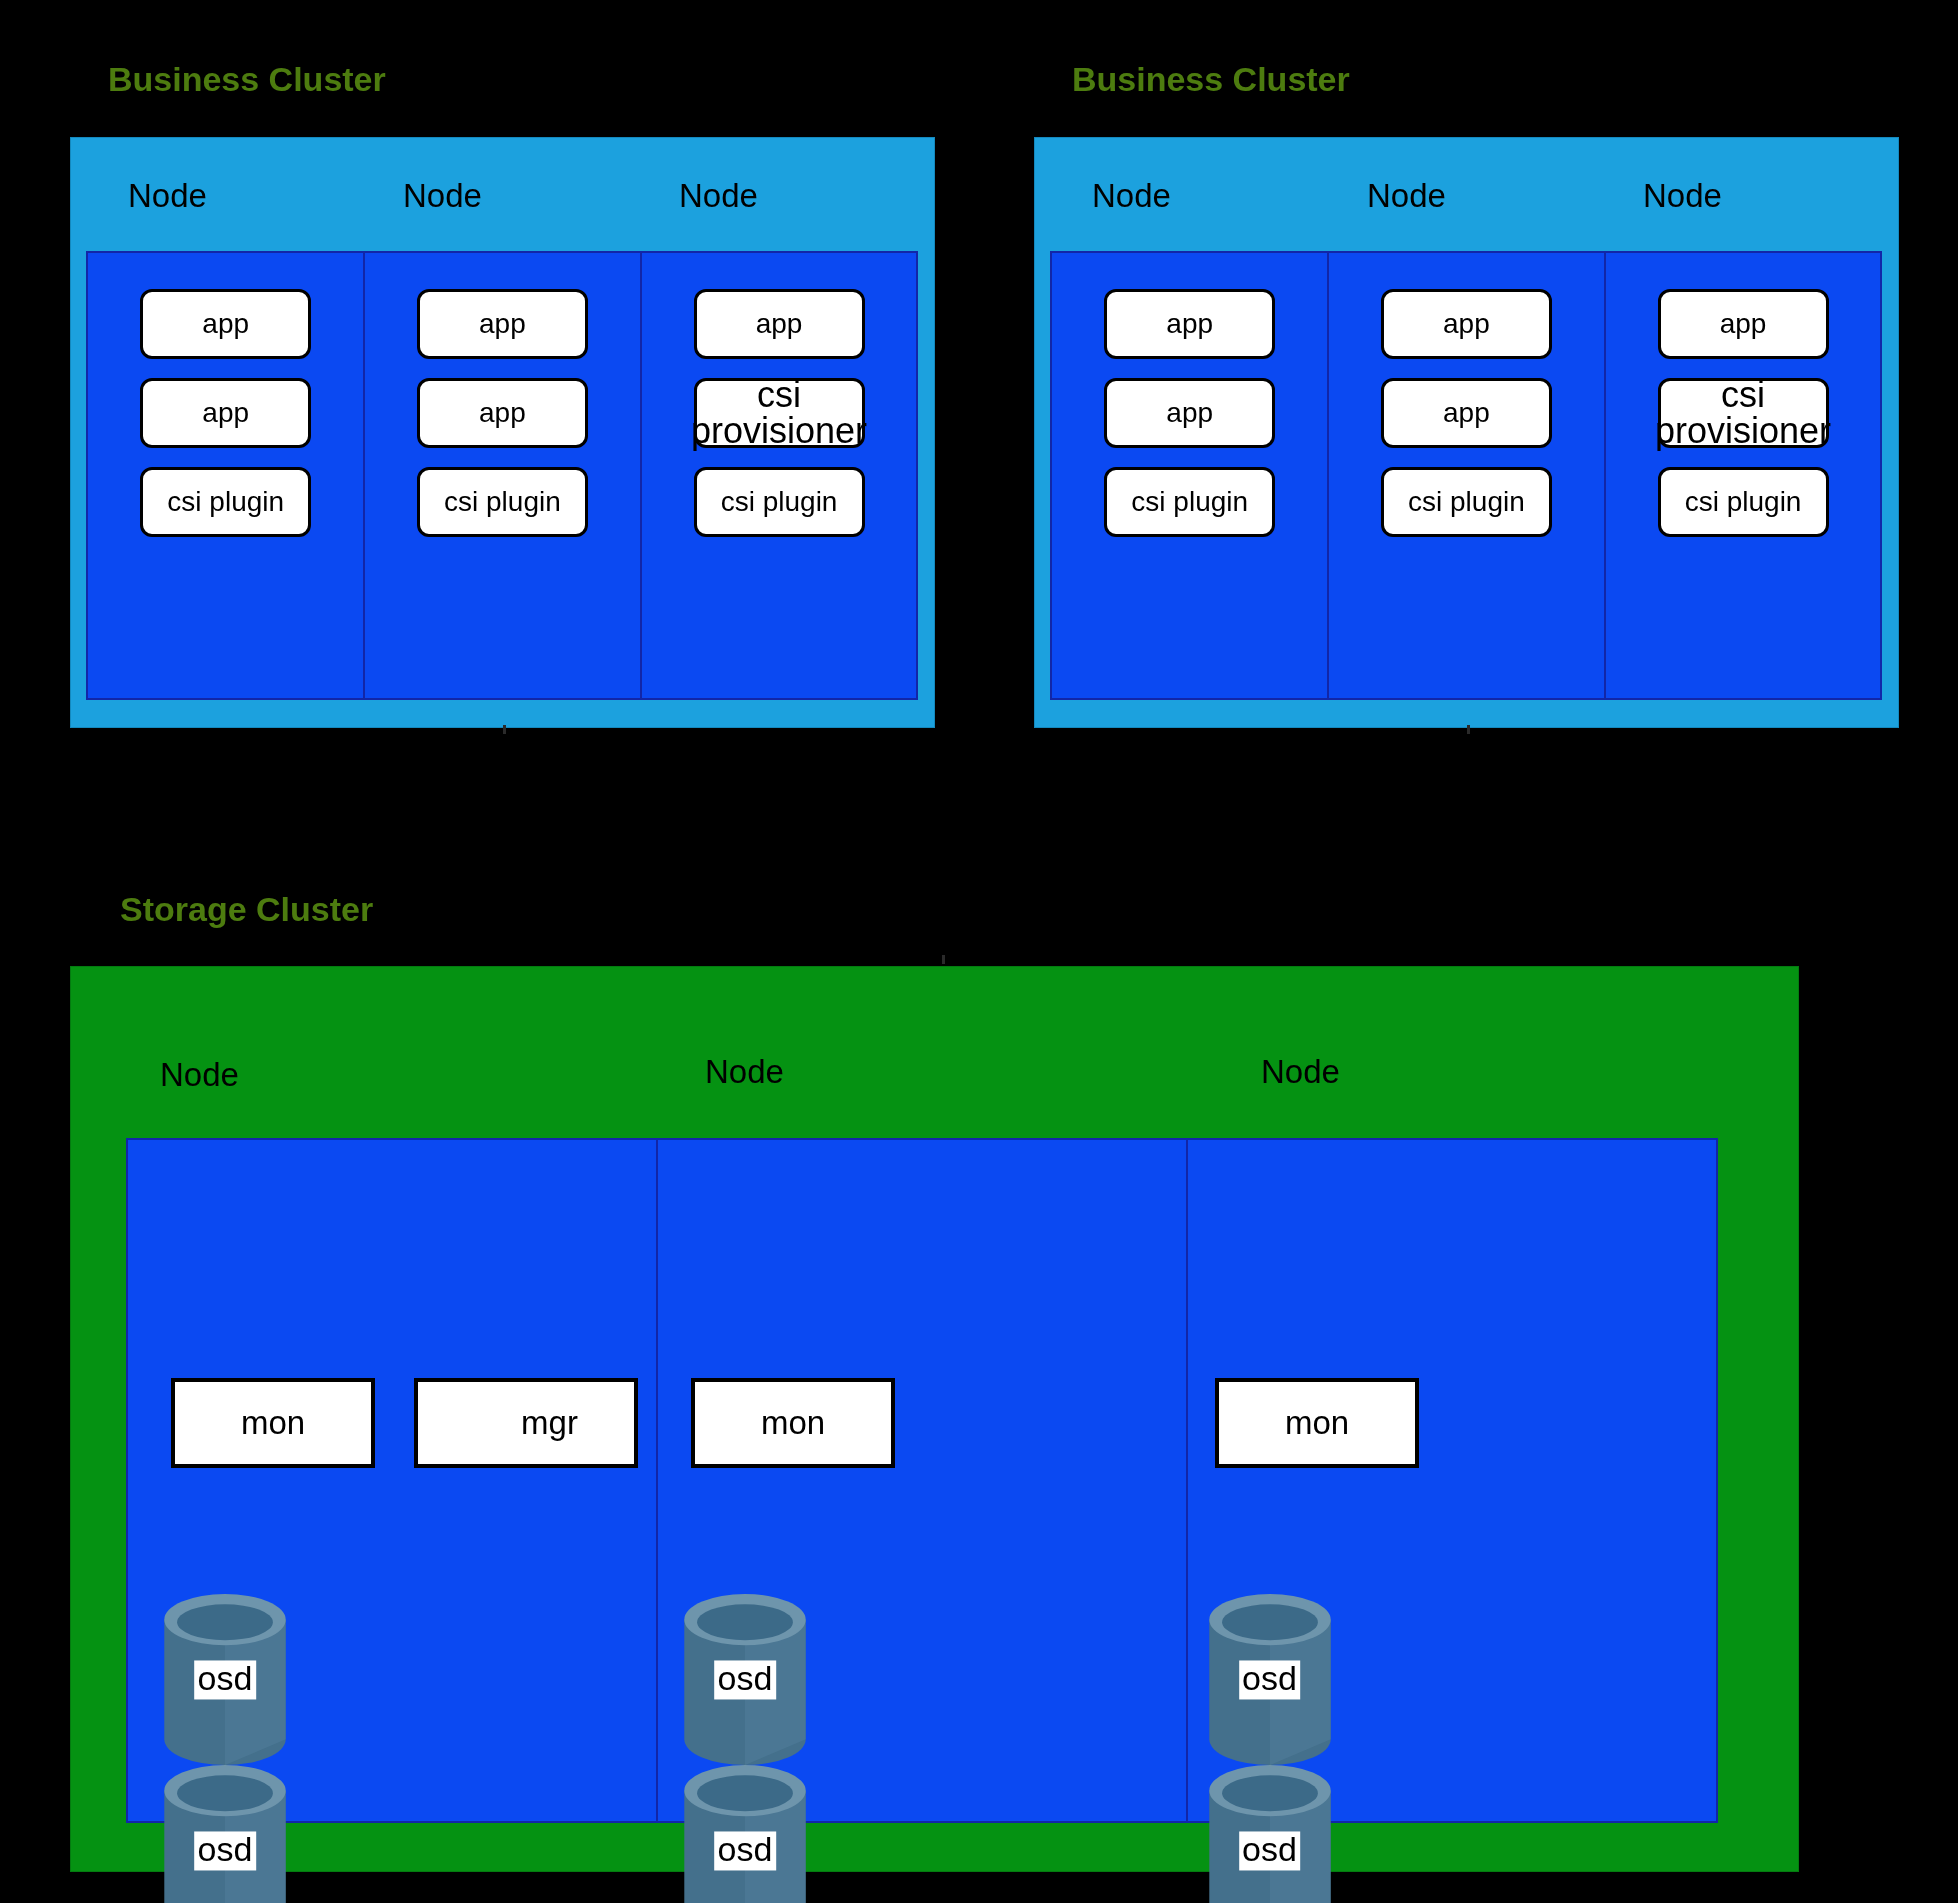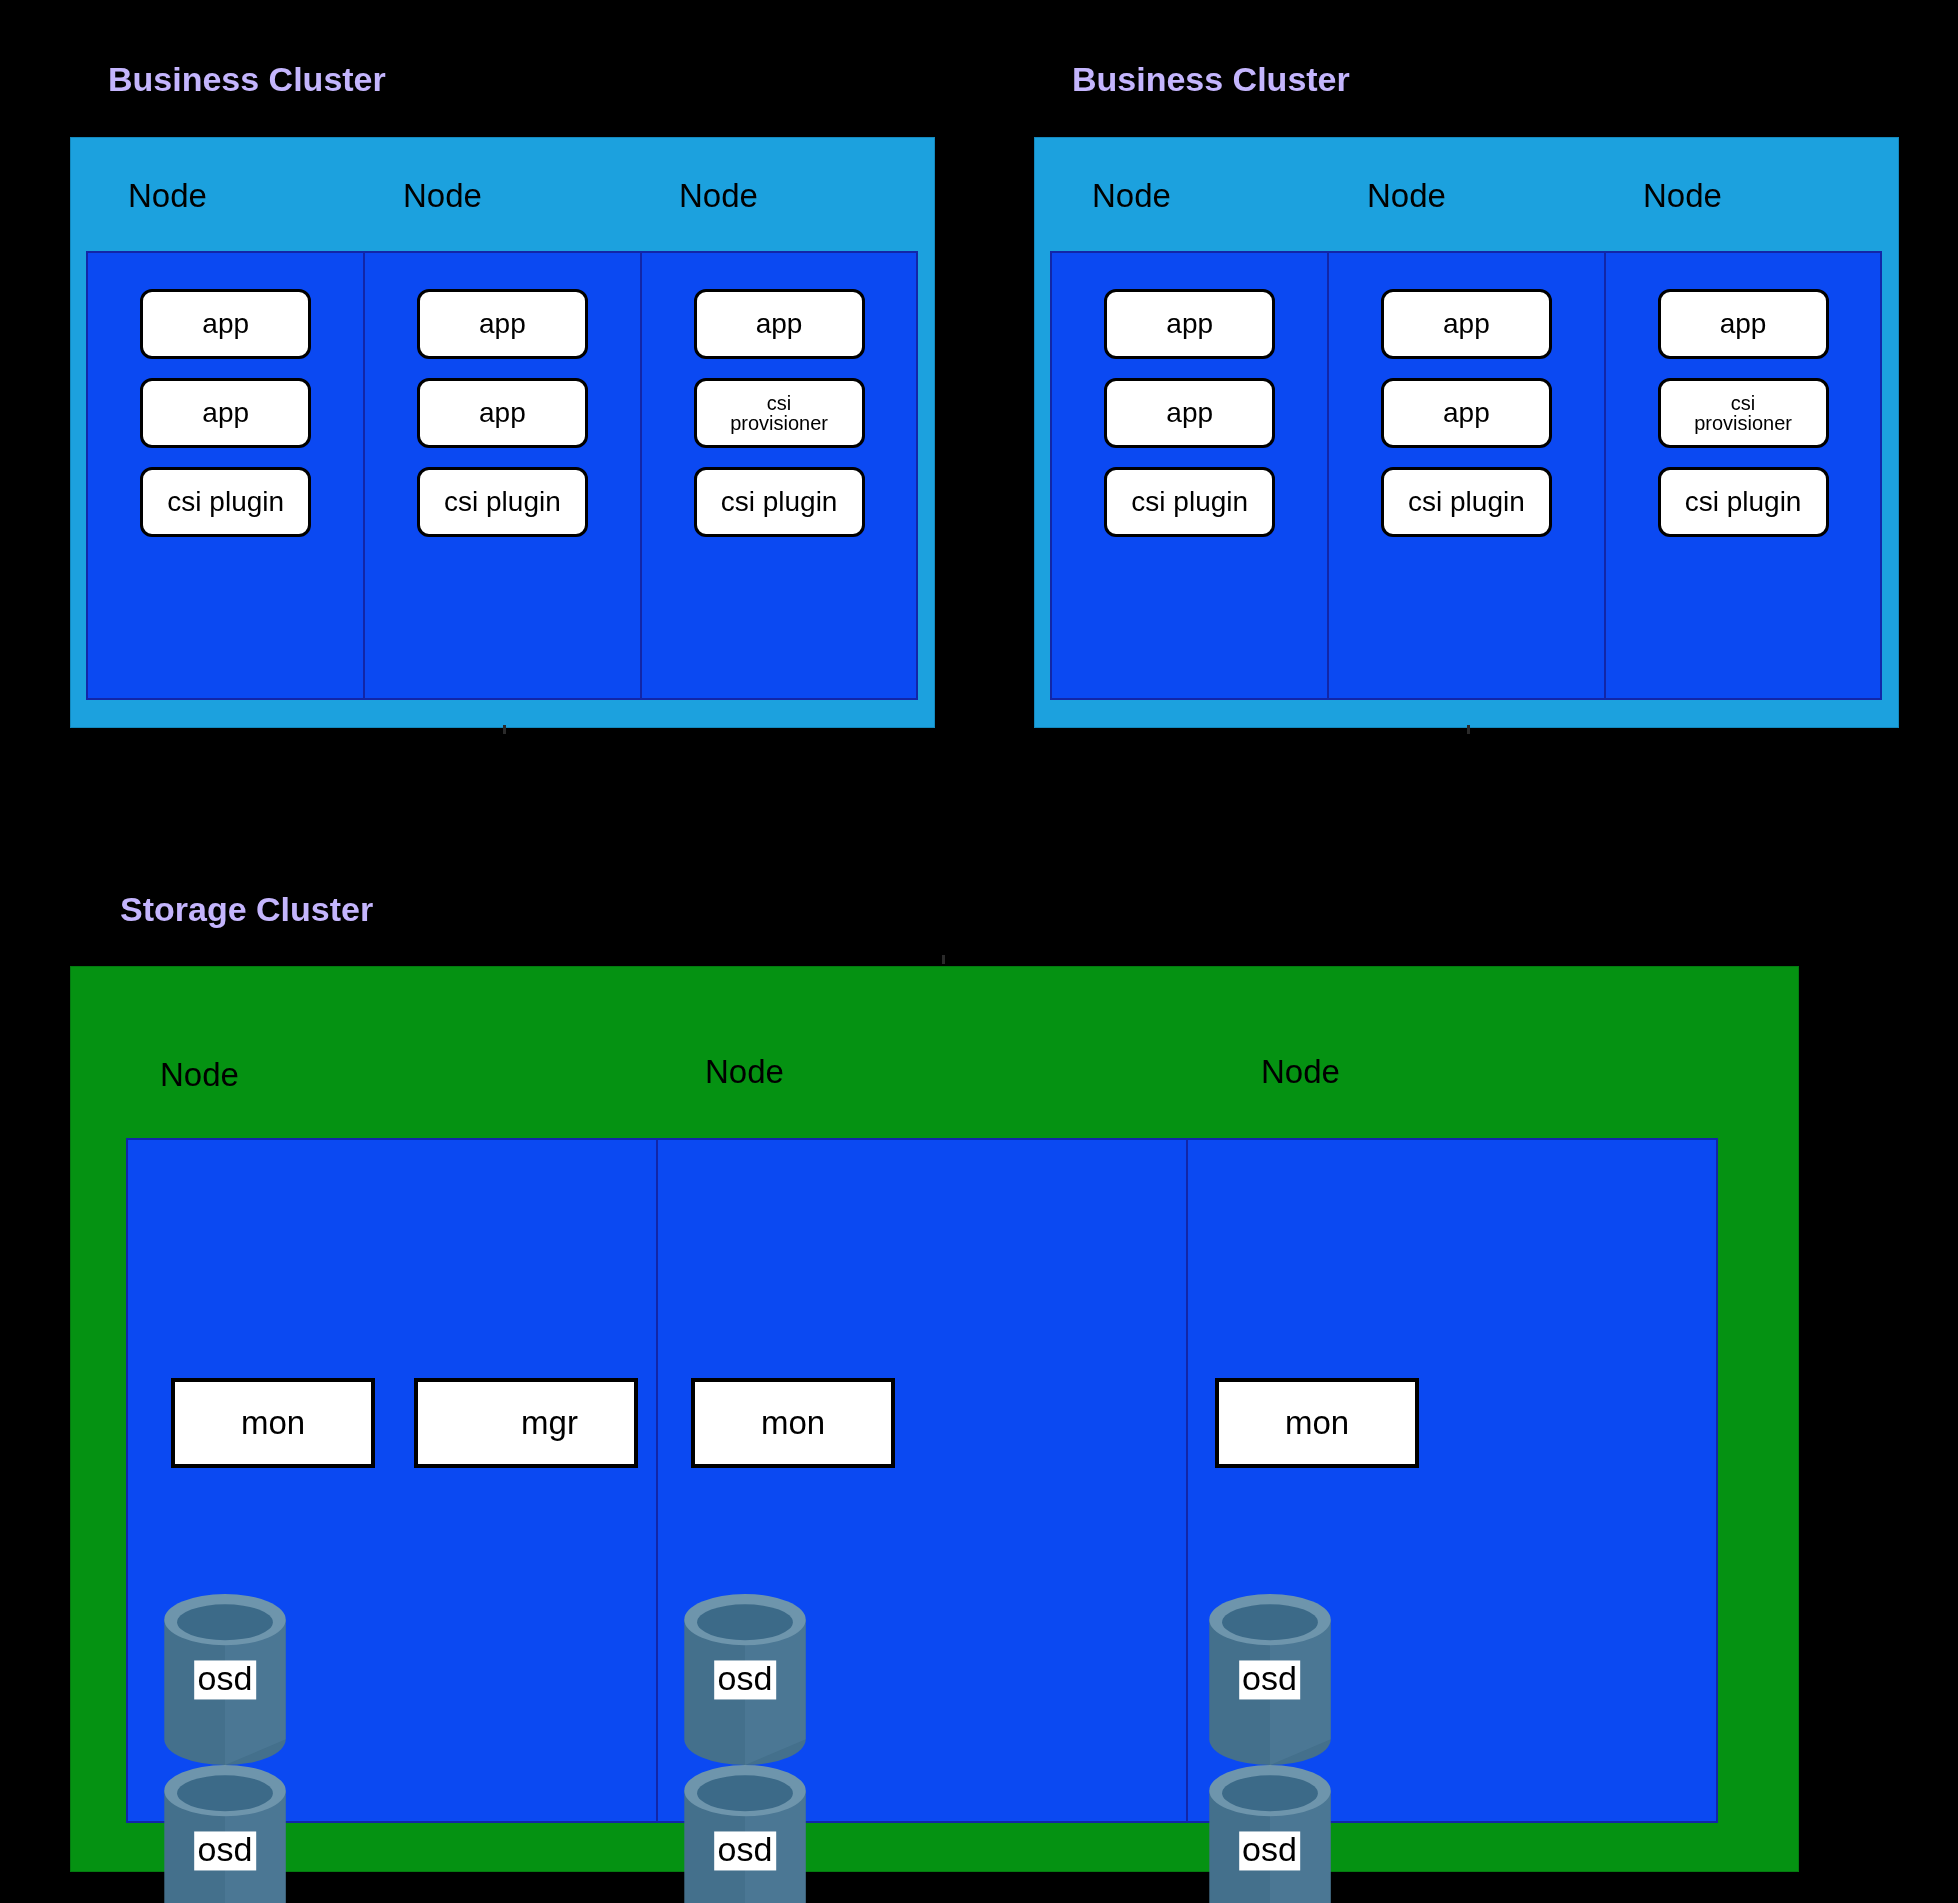--- a/index.html
+++ b/index.html
@@ -11,21 +11,21 @@
     width: 1959px;
     height: 1904px;
     position: relative;
     font-family: "Liberation Sans", sans-serif;
     overflow: hidden;
   }
 
   
   .cluster-title {
     position: absolute;
-    color: #c4b5fd;
+    color: #4d7c0f;
     font-size: 34px;
     font-weight: bold;
     font-family: "Liberation Sans", sans-serif;
     white-space: nowrap;
     letter-spacing: 0px;
   }
 
   
   .biz-cluster {
     position: absolute;
@@ -82,21 +82,21 @@
     align-items: center;
     justify-content: center;
     text-align: center;
     font-size: 28px;
     line-height: 1.05;
     color: #000000;
     font-family: "Liberation Sans", sans-serif;
   }
   .pod.two-line {
     line-height: 1.0;
-    font-size: 20px;
+    font-size: 36px;
   }
 
   
   .storage-cluster {
     position: absolute;
     background: #059212;
     border: 1.7px solid #047B10;
     box-sizing: border-box;
   }
   .storage-node-strip {

